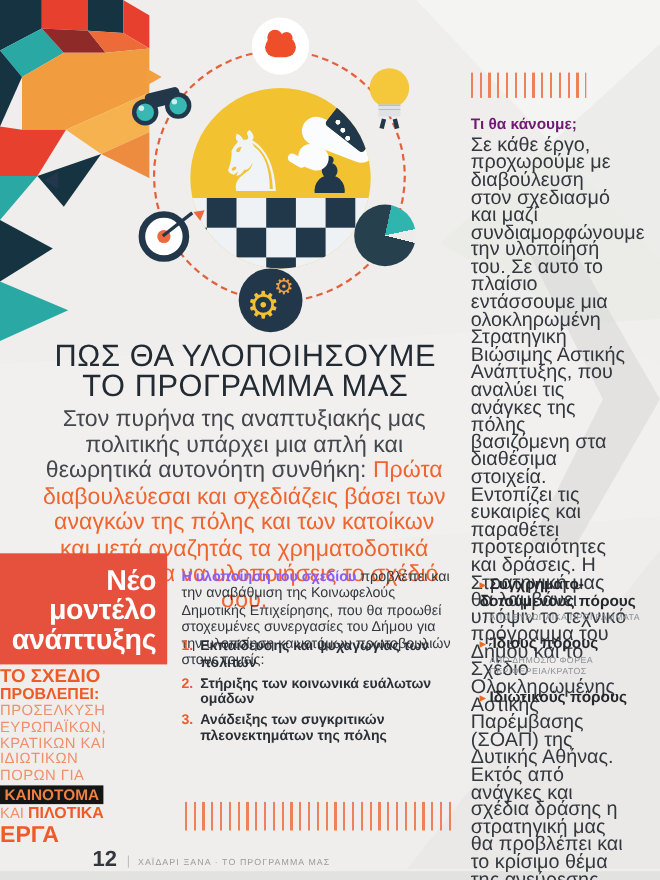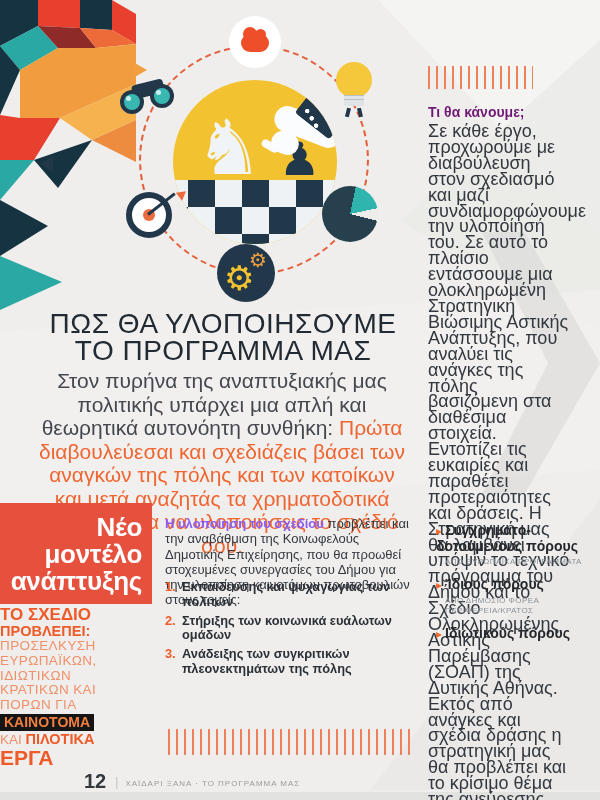--- a/index.html
+++ b/index.html
@@ -216,22 +216,22 @@
     <div>Νέο</div>
     <div>μοντέλο</div>
     <div>ανάπτυξης</div>
   </div>
 
   <div class="left-plan">
     <div class="plan-t1">ΤΟ ΣΧΕΔΙΟ</div>
     <div class="plan-t2">ΠΡΟΒΛΕΠΕΙ:</div>
     <div class="plan-line">ΠΡΟΣΕΛΚΥΣΗ</div>
     <div class="plan-line">ΕΥΡΩΠΑΪΚΩΝ,</div>
+    <div class="plan-line">ΚΡΑΤΙΚΩΝ ΚΑΙ</div>
     <div class="plan-line">ΙΔΙΩΤΙΚΩΝ</div>
-    <div class="plan-line">ΚΡΑΤΙΚΩΝ ΚΑΙ</div>
     <div class="plan-line">ΠΟΡΩΝ ΓΙΑ</div>
     <div><span class="plan-highlight">ΚΑΙΝΟΤΟΜΑ</span></div>
     <div class="plan-mixed"><span>ΚΑΙ </span><b>ΠΙΛΟΤΙΚΑ</b></div>
     <div class="plan-erga">ΕΡΓΑ</div>
   </div>
 
   <div class="center-col">
     <b>Η υλοποίηση του σχεδίου</b><span> προβλέπει και την αναβάθμιση της Κοινωφελούς Δημοτικής Επιχείρησης, που θα προωθεί στοχευμένες συνεργασίες του Δήμου για την υλοποίηση καινοτόμων πρωτοβουλιών στους τομείς:</span>
   </div>
 

